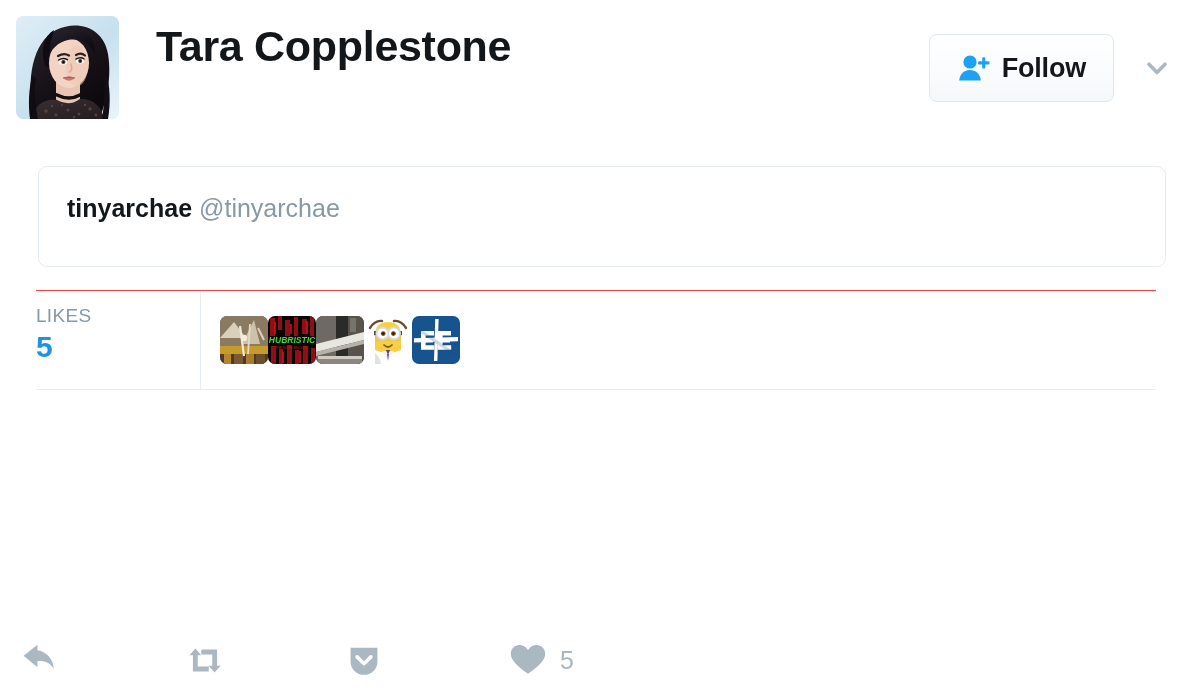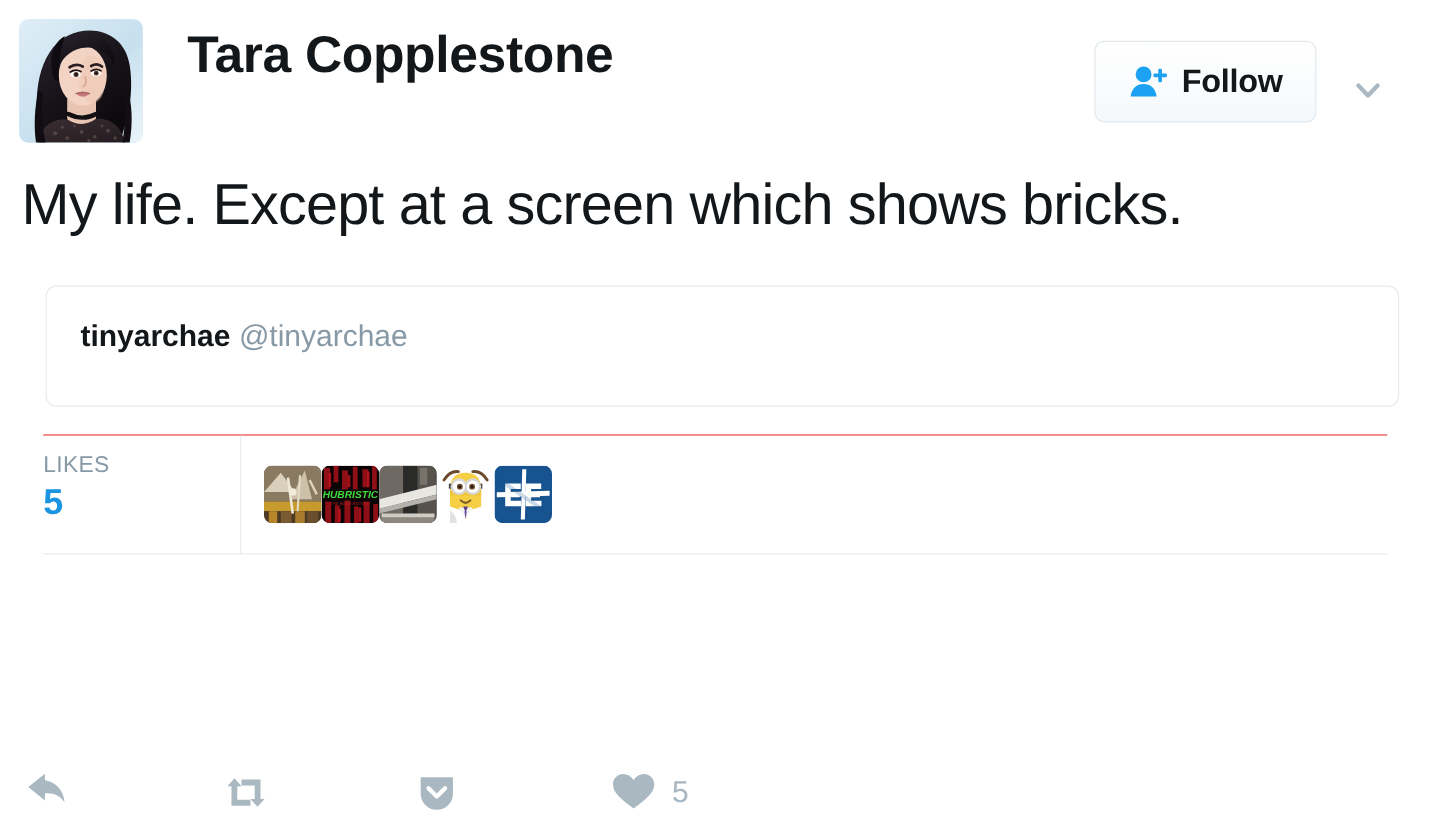--- a/index.html
+++ b/index.html
@@ -58,24 +58,24 @@
   }
   .username {
     font-size: 25px;
     color: #8899a6;
     margin-top: 6px;
     white-space: nowrap;
   }
 
   .header-actions {
     position: absolute;
-    right: 19px;
+    right: 2px;
     top: 34px;
     display: flex;
-    align-items: flex-end;
+    align-items: center;
   }
   .follow-btn {
     display: flex;
     align-items: center;
     justify-content: center;
     gap: 11px;
     height: 68px;
     padding: 0 27px;
     border: 1px solid #e1e8ed;
     border-radius: 8px;
@@ -316,21 +316,20 @@
       </div>
       <div class="caret-btn">
         <svg viewBox="0 0 28 28" width="30" height="30" xmlns="http://www.w3.org/2000/svg">
           <path d="M6.5 10.5 L14 18.2 L21.5 10.5" stroke="#aab8c2" stroke-width="3.3" fill="none" stroke-linecap="round" stroke-linejoin="round"></path>
         </svg>
       </div>
     </div>
   </div>
 
   
-  <div class="tweet-text">My life. Except at a screen which shows bricks.</div>
 
   
   <div class="quote-box">
     <div class="quote-head">
       <span class="quote-name">tinyarchae</span><span class="quote-handle">@tinyarchae</span>
     </div>
   </div>
 
   
   <div class="likes-strip">

